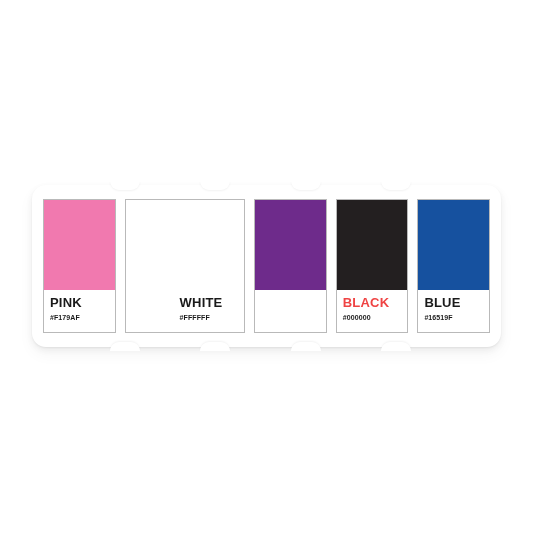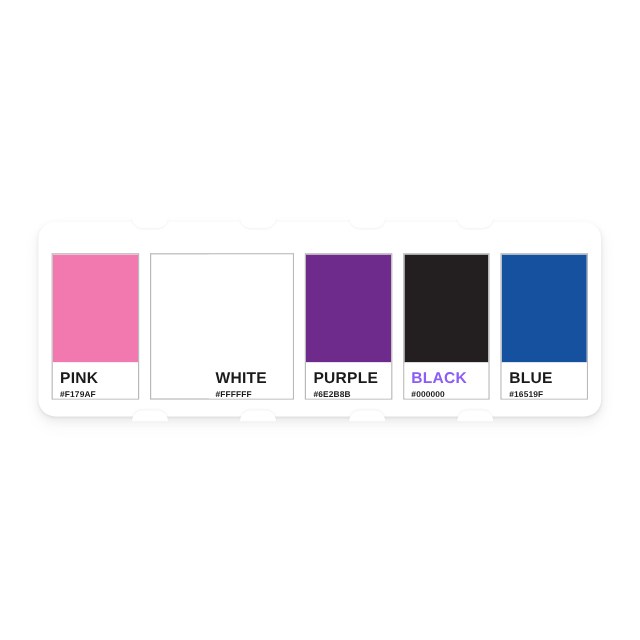--- a/index.html
+++ b/index.html
@@ -69,21 +69,20 @@
   }
 
   .card {
     flex: 1 1 0;
     display: flex;
     flex-direction: column;
     border: 1px solid #b9b9b9;
     background: #ffffff;
     box-sizing: border-box;
     overflow: hidden;
-    margin-top: 12px;
   }
 
   .chip {
     height: 90px;
     flex: 0 0 90px;
     width: 100%;
   }
 
   .meta {
     flex: 1 1 auto;
@@ -141,30 +140,26 @@
       <div class="card" style="border-color: rgb(185, 185, 185); padding-left: 48px;">
         <div class="chip" style="background: rgb(255, 255, 255);"></div>
         <div class="meta">
           <div class="cname" style="color: rgb(26, 26, 26);">WHITE</div>
           <div class="chex" style="color: rgb(26, 26, 26);">#FFFFFF</div>
         </div>
       </div>
 
       <div class="card" style="border-color: rgb(185, 185, 185);">
         <div class="chip" style="background: rgb(110, 43, 139);"></div>
-        <div class="meta">
-          <div class="cname" style="color: rgb(26, 26, 26);">PURPLE</div>
-          <div class="chex" style="color: rgb(26, 26, 26);">#6E2B8B</div>
-        </div>
       </div>
 
       <div class="card" style="border-color: rgb(185, 185, 185);">
         <div class="chip" style="background: rgb(35, 31, 32);"></div>
         <div class="meta">
-          <div class="cname" style="color: #8b5cf6;">BLACK</div>
+          <div class="cname" style="color: #ef4444;">BLACK</div>
           <div class="chex" style="color: rgb(26, 26, 26);">#000000</div>
         </div>
       </div>
 
       <div class="card" style="border-color: rgb(185, 185, 185); justify-content: space-between;">
         <div class="chip" style="background: rgb(22, 81, 159);"></div>
         <div class="meta">
           <div class="cname" style="color: rgb(26, 26, 26);">BLUE</div>
           <div class="chex" style="color: rgb(26, 26, 26);">#16519F</div>
         </div>

